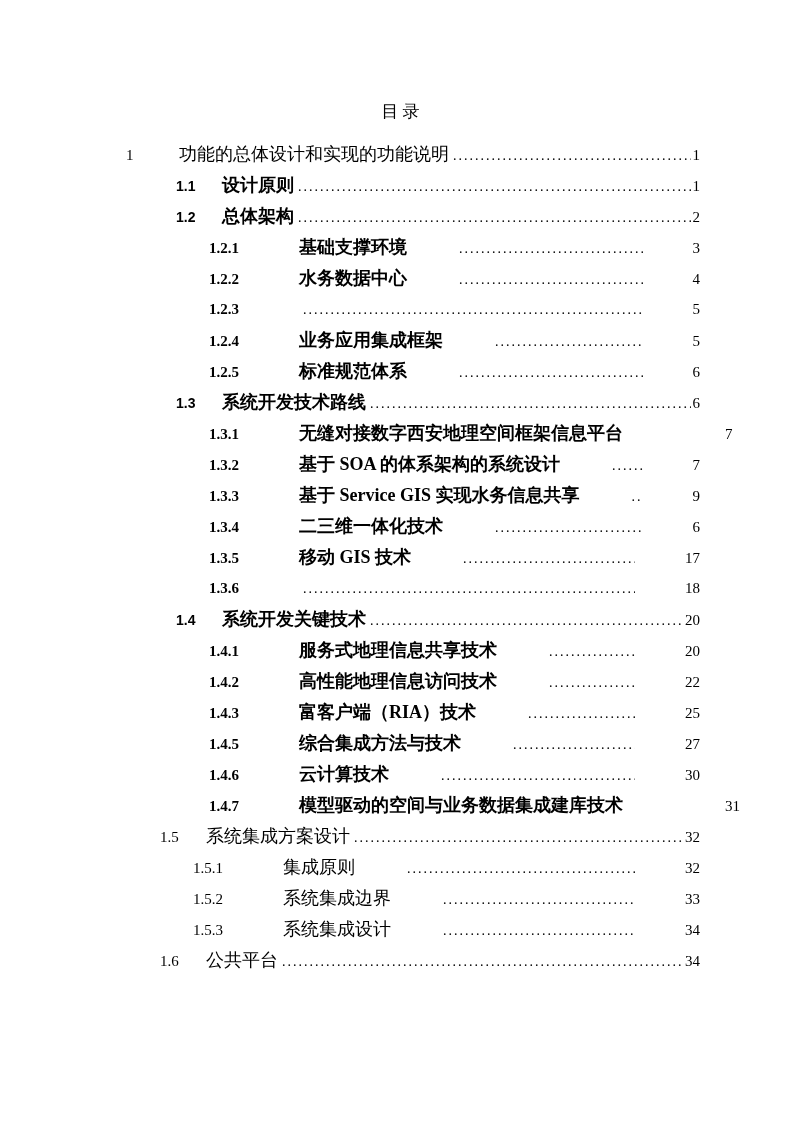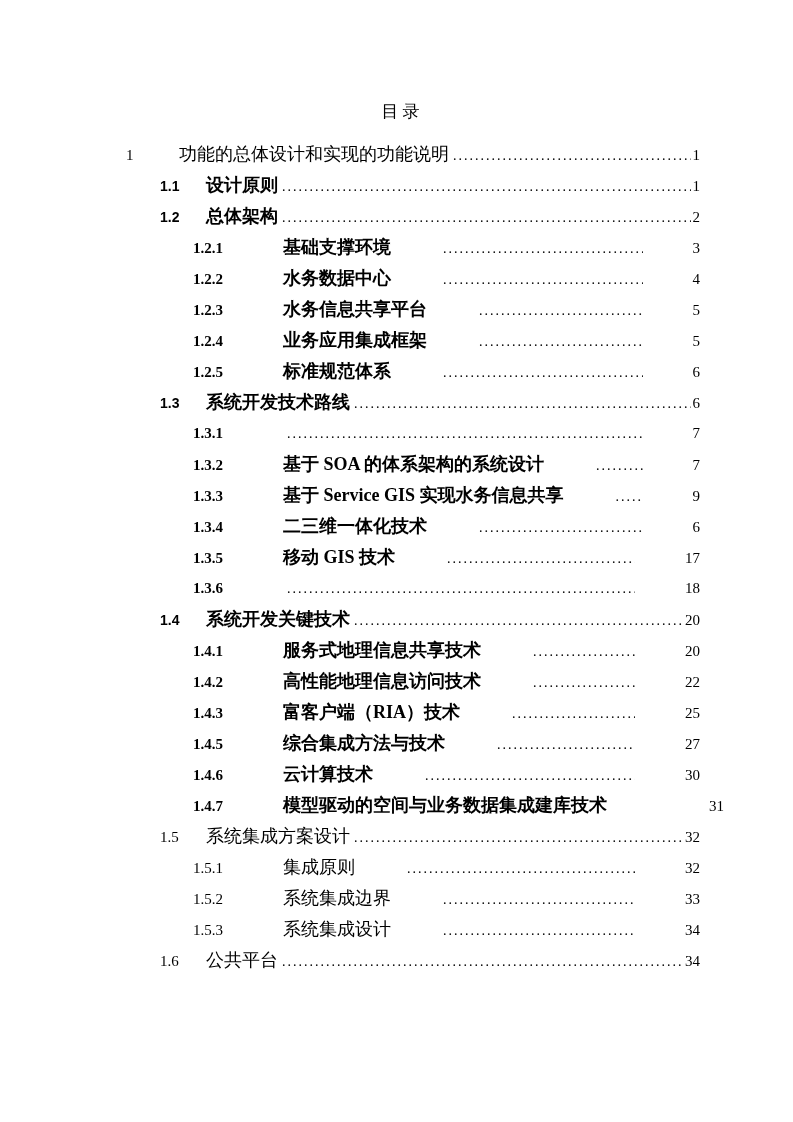--- a/index.html
+++ b/index.html
@@ -49,21 +49,21 @@
     font-size: 18px;
     font-family: "Liberation Serif", serif;
   }
   .level-1 .num { width: 53px; }
   .level-2 { padding-left: 34px; }
   .level-2 .num { width: 46px; }
   .level-3 { padding-left: 67px; gap: 48px; }
   .level-3 .num { width: 42px; }
 
   .bold .label { font-weight: bold; }
-  .bold .num { font-weight: bold; }
+  .bold .num { font-weight: bold; margin-left: 16px; }
   .bold.level-2 .num { font-family: "Liberation Sans", sans-serif; font-size: 14px; }
 
   .dots {
     flex: 1 1 auto;
     overflow: hidden;
     white-space: nowrap;
     margin-left: 4px;
     margin-right: 2px;
     font-size: 14px;
     letter-spacing: 2px;
@@ -117,21 +117,20 @@
 
   <div class="row level-3 bold">
     <span class="num">1.2.2</span>
     <span class="label">水务数据中心</span>
     <span class="dots"></span>
     <span class="pagenum">4</span>
   </div>
 
   <div class="row level-3 bold">
     <span class="num">1.2.3</span>
-    <span class="label">水务信息共享平台</span>
     <span class="dots"></span>
     <span class="pagenum">5</span>
   </div>
 
   <div class="row level-3 bold">
     <span class="num">1.2.4</span>
     <span class="label">业务应用集成框架</span>
     <span class="dots"></span>
     <span class="pagenum">5</span>
   </div>
@@ -145,20 +144,21 @@
 
   <div class="row level-2 bold">
     <span class="num">1.3</span>
     <span class="label">系统开发技术路线</span>
     <span class="dots"></span>
     <span class="pagenum">6</span>
   </div>
 
   <div class="row level-3 bold">
     <span class="num">1.3.1</span>
+    <span class="label">无缝对接数字西安地理空间框架信息平台</span>
     <span class="dots"></span>
     <span class="pagenum">7</span>
   </div>
 
   <div class="row level-3 bold">
     <span class="num">1.3.2</span>
     <span class="label">基于 SOA 的体系架构的系统设计</span>
     <span class="dots"></span>
     <span class="pagenum">7</span>
   </div>

